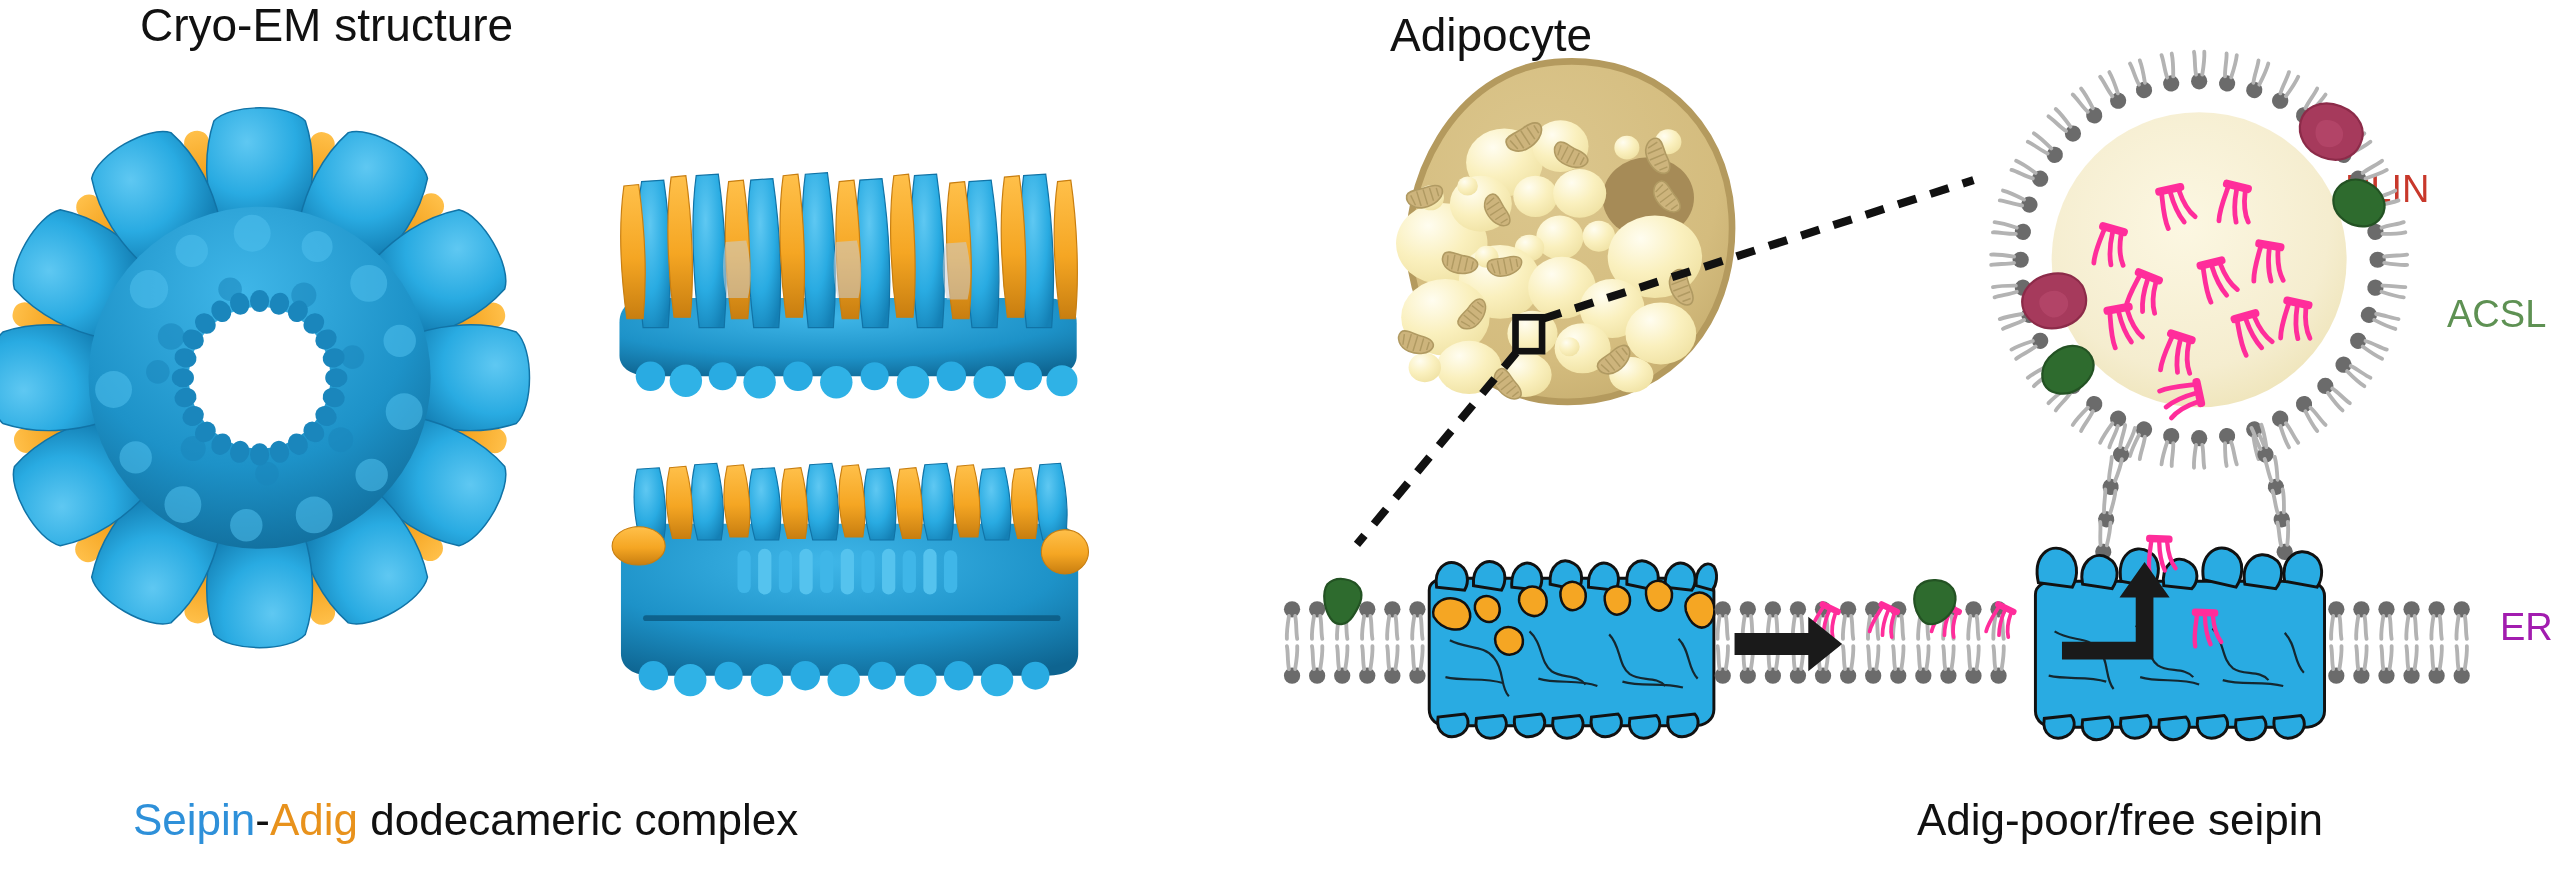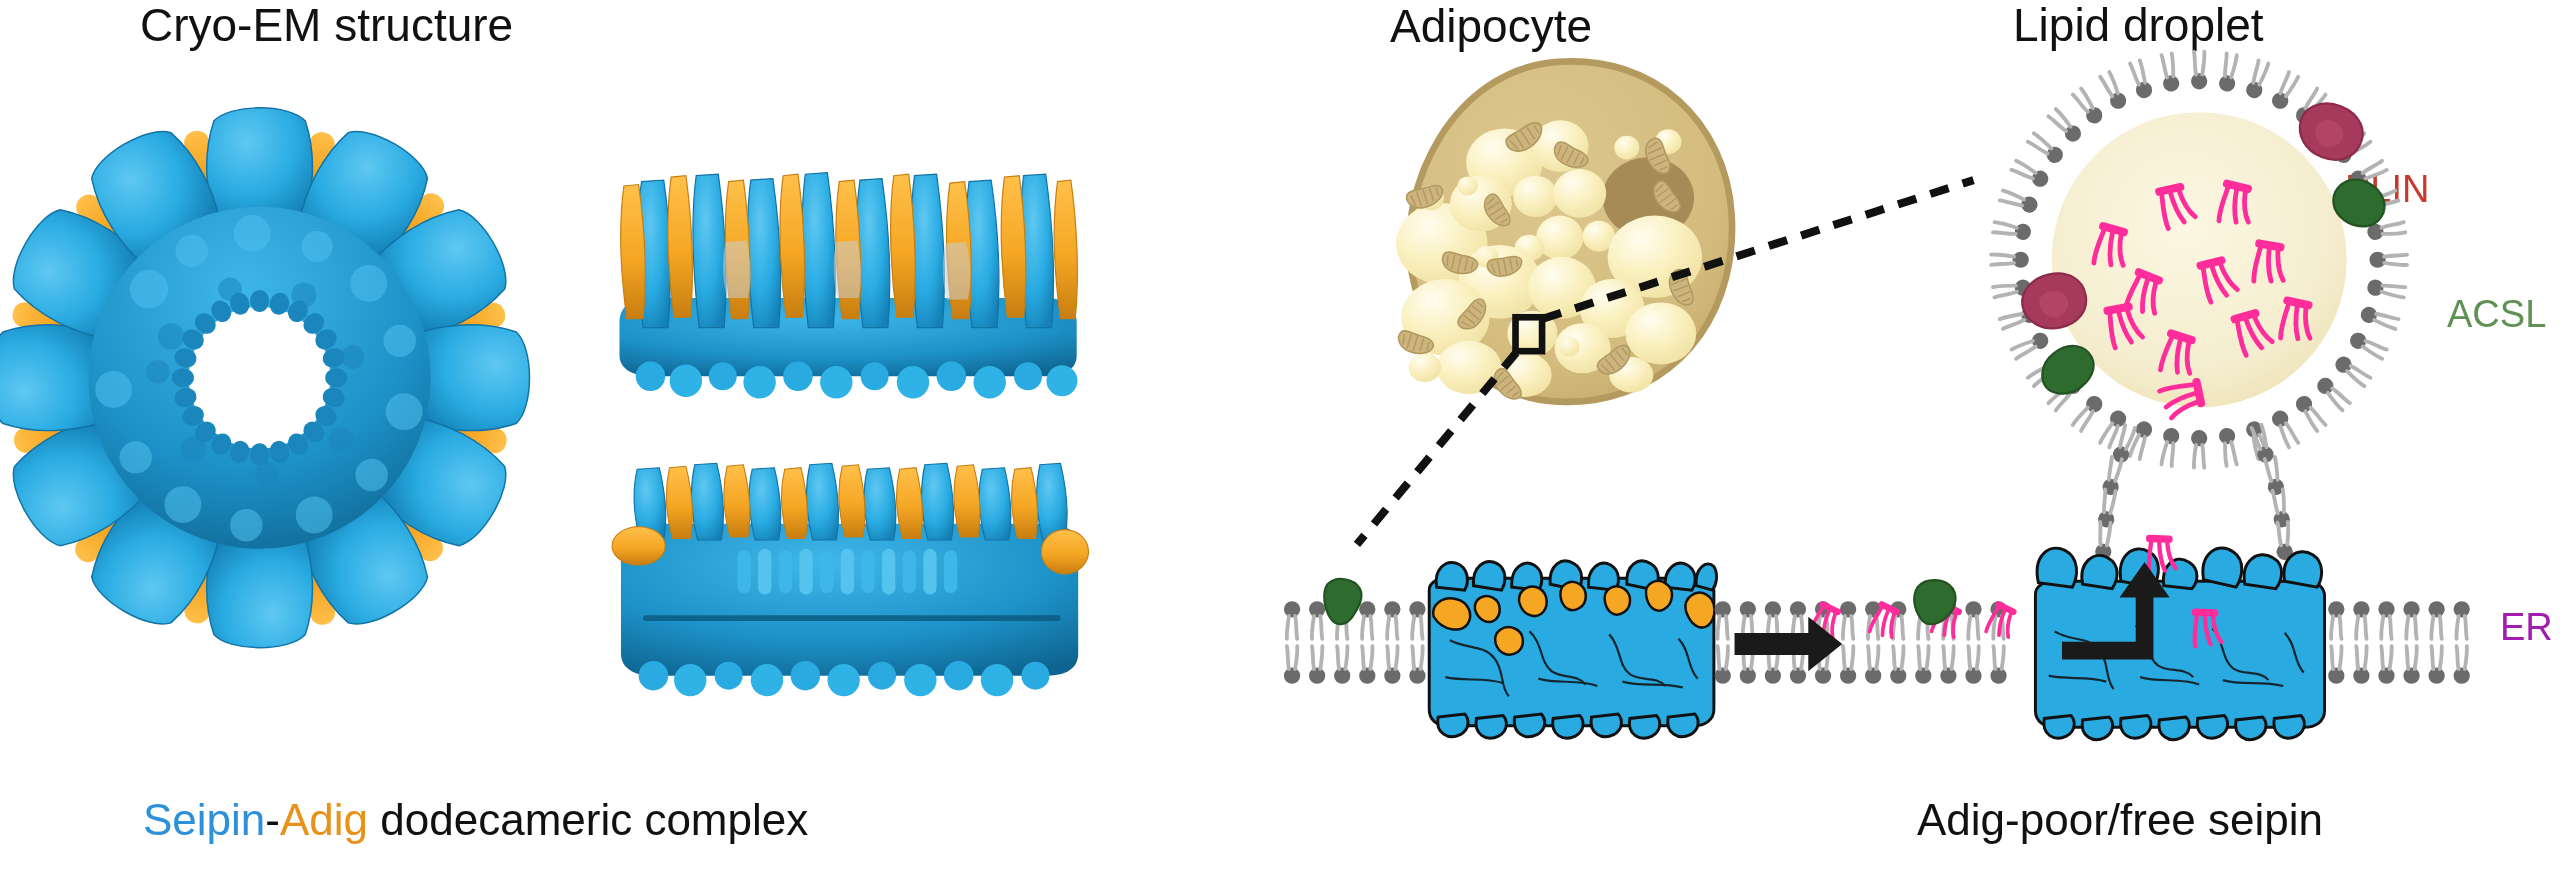--- a/index.html
+++ b/index.html
@@ -16,24 +16,23 @@
   .adig-t{color:#E8921C;}
   svg{display:block;}
   .nosel{user-select:none;}
 </style>
 </head>
 <body>
 
 <div class="fig">
 
   <div class="hdr nosel" style="left:140px;top:1.5px;">Cryo-EM structure</div>
-  <div class="hdr nosel" style="left:1390px;top:3px;">Adipocyte</div>
-  <div class="hdr nosel" style="left:2013px;top:1.5px;">Lipid droplet</div>
-
-  <div class="cap nosel" style="left:143px;top:798px;">
+  <div class="hdr nosel" style="left:1390px;top:12px;">Adipocyte</div>
+
+  <div class="cap nosel" style="left:133px;top:798px;">
     <span class="seipin-t">Seipin</span><span>-</span><span class="adig-t">Adig</span><span> dodecameric complex</span>
   </div>
   <div class="cap nosel" style="left:1917px;top:798px;">Adig-poor/free seipin</div>
 
   <div class="lbl nosel" style="left:2345px;top:170px;color:#C8382B;">PLIN</div>
   <div class="lbl nosel" style="left:2403px;top:295px;color:#5E9153;margin-left:44px;">ACSL</div>
   <div class="lbl nosel" style="left:2500px;top:608px;color:#a21caf;">ER</div>
 
   <svg width="2576" height="872" viewBox="0 0 3493 1182" style="position:absolute;left:0;top:0;">
     <defs>

